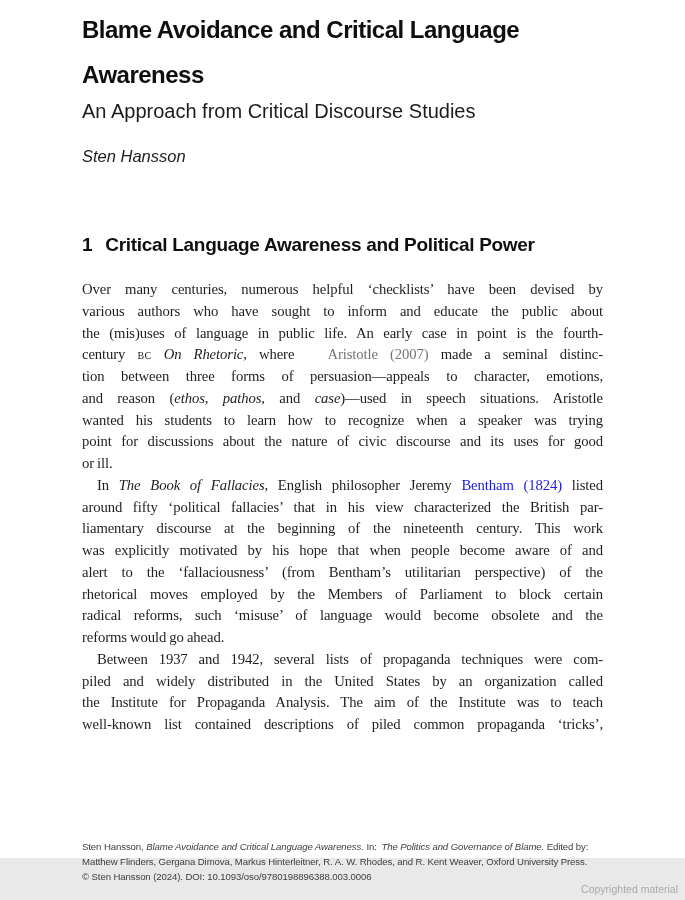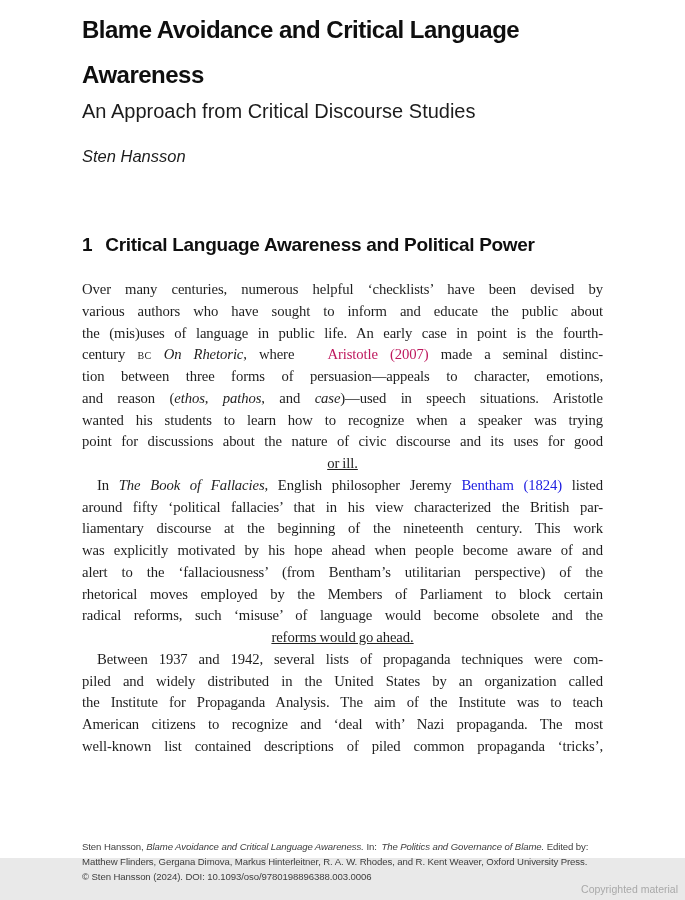--- a/index.html
+++ b/index.html
@@ -60,21 +60,21 @@
     position: absolute;
     left: 82px; top: 279px;
     width: 521px;
     font-size: 14.7px;
     line-height: 21.75px;
     letter-spacing: -0.1px;
     word-spacing: -0.5px;
     color: #1e1e1e;
   }
   .line.jl { text-align: justify; text-align-last: justify; }
-  .line.ll { text-align: center; text-decoration: underline; }
+  .line.ll { text-align: left; }
   .line.ind { text-indent: 15px; }
   .it { font-style: italic; }
   .sc { font-variant: small-caps; letter-spacing: 0.4px; }
   .lnk { cursor: pointer; }
   .footer {
     position: absolute;
     left: 82px; top: 839px;
     width: 560px;
     font-family: "Liberation Sans", sans-serif;
     font-size: 9.6px;
@@ -108,38 +108,37 @@
   <div class="author">Sten Hansson</div>
 
   <div class="heading">
     <span class="num">1</span><span>Critical Language Awareness and Political Power</span>
   </div>
 
   <div class="bodytext">
       <div class="line jl"><span>Over many centuries, numerous helpful ‘checklists’ have been devised by</span></div>
       <div class="line jl"><span>various authors who have sought to inform and educate the public about</span></div>
       <div class="line jl"><span>the (mis)uses of language in public life. An early case in point is the fourth-</span></div>
-      <div class="line jl"><span>century </span><span class="sc">bc</span><span> </span><span class="it">On Rhetoric</span><span>, where </span><span class="lnk" style="color: #be185d; margin-left: 21px;">Aristotle (2007)</span><span> made a seminal distinc-</span></div>
+      <div class="line jl"><span>century </span><span class="sc">bc</span><span> </span><span class="it">On Rhetoric</span><span>, where </span><span class="lnk" style="color: #737373; margin-left: 21px;">Aristotle (2007)</span><span> made a seminal distinc-</span></div>
       <div class="line jl"><span>tion between three forms of persuasion—appeals to character, emotions,</span></div>
       <div class="line jl"><span>and reason (</span><span class="it">ethos</span><span>, </span><span class="it">pathos</span><span>, and </span><span class="it">case</span><span>)—used in speech situations. Aristotle</span></div>
       <div class="line jl"><span>wanted his students to learn how to recognize when a speaker was trying</span></div>
       <div class="line jl"><span>point for discussions about the nature of civic discourse and its uses for good</span></div>
       <div class="line ll"><span>or ill.</span></div>
       <div class="line jl ind"><span>In </span><span class="it">The Book of Fallacies</span><span>, English philosopher Jeremy </span><span class="lnk" style="color: rgb(27, 27, 224); margin-top: 31px;">Bentham (1824)</span><span> listed</span></div>
       <div class="line jl"><span>around fifty ‘political fallacies’ that in his view characterized the British par-</span></div>
       <div class="line jl"><span>liamentary discourse at the beginning of the nineteenth century. This work</span></div>
-      <div class="line jl"><span>was explicitly motivated by his hope ahead when people become aware of and</span></div>
+      <div class="line jl"><span>was explicitly motivated by his hope that when people become aware of and</span></div>
       <div class="line jl"><span>alert to the ‘fallaciousness’ (from Bentham’s utilitarian perspective) of the</span></div>
       <div class="line jl"><span>rhetorical moves employed by the Members of Parliament to block certain</span></div>
       <div class="line jl"><span>radical reforms, such ‘misuse’ of language would become obsolete and the</span></div>
       <div class="line ll"><span>reforms would go ahead.</span></div>
       <div class="line jl ind"><span>Between 1937 and 1942, several lists of propaganda techniques were com-</span></div>
       <div class="line jl"><span>piled and widely distributed in the United States by an organization called</span></div>
       <div class="line jl"><span>the Institute for Propaganda Analysis. The aim of the Institute was to teach</span></div>
-      <div class="line jl"><span>American citizens to recognize and ‘deal with’ Nazi propaganda. The most</span></div>
       <div class="line jl"><span>well-known list contained descriptions of piled common propaganda ‘tricks’,</span></div>
     </div>
 
   <div class="footer">
       <div class="fline ll"><span>Sten Hansson, </span><span class="it">Blame Avoidance and Critical Language Awareness.</span><span> In: </span><span class="it">The Politics and Governance of Blame.</span><span> Edited by:</span></div>
       <div class="fline ll"><span>Matthew Flinders, Gergana Dimova, Markus Hinterleitner, R. A. W. Rhodes, and R. Kent Weaver, Oxford University Press.</span></div>
       <div class="fline ll"><span>© Sten Hansson (2024). DOI: 10.1093/oso/9780198896388.003.0006</span></div>
     </div>
 
   <div class="watermark" style="color: rgb(169, 169, 169);">Copyrighted material</div>

